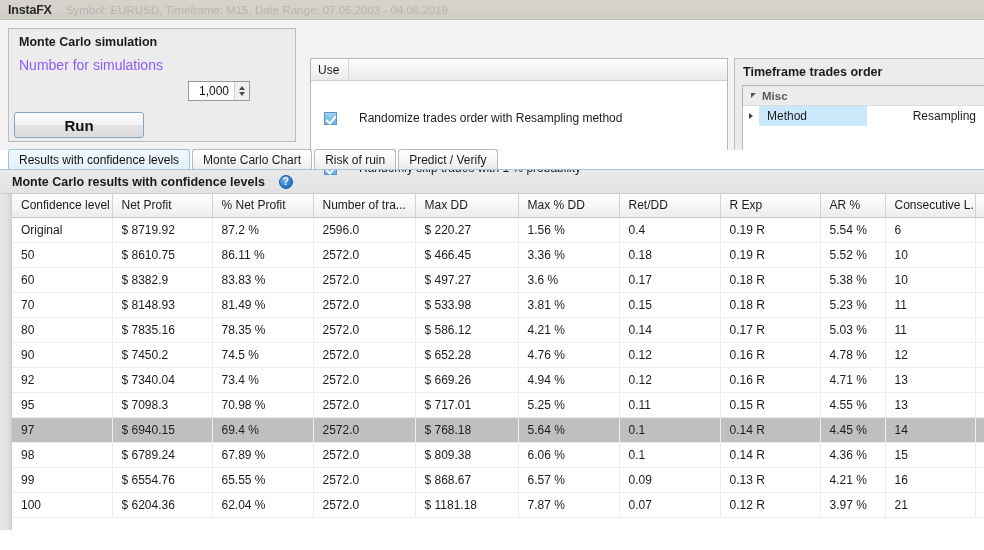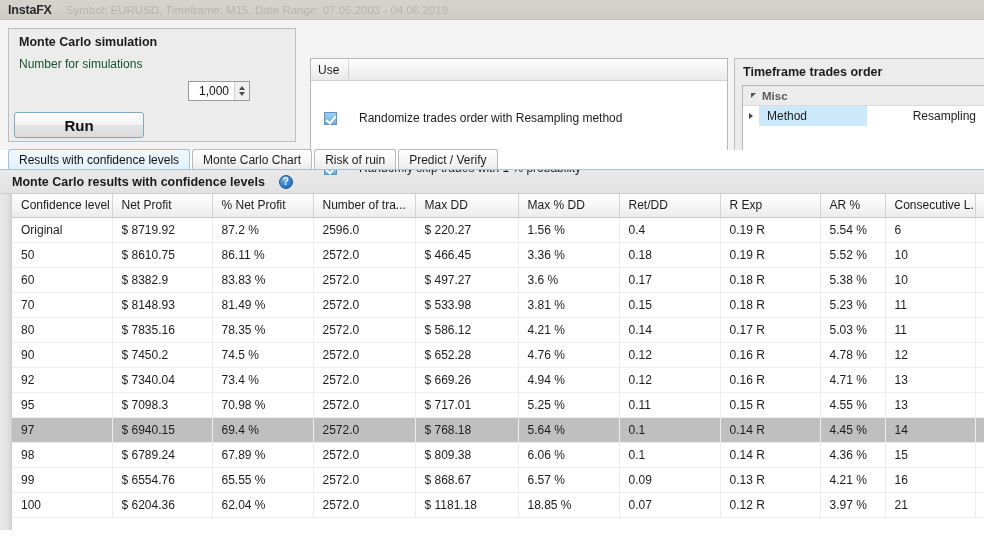--- a/index.html
+++ b/index.html
@@ -66,22 +66,22 @@
     font-size: 12.5px;
     color: #1c1c1c;
     margin: 6px 0 0 10px;
   }
   .row-sim {
     display: flex;
     align-items: center;
     margin: 8px 0 0 10px;
   }
   .row-sim .lbl {
-    font-size: 12px;
-    color: #14532d;
+    font-size: 14px;
+    color: #8b5cf6;
   }
   .spin {
     position: absolute;
     left: 188px;
     top: 61px;
     width: 62px;
     height: 20px;
     border: 1px solid #9a9a9a;
     background: #ffffff;
     box-sizing: border-box;
@@ -665,21 +665,21 @@
           <td>4.21 %</td>
           <td>16</td>
           <td></td>
         </tr>
         <tr>
           <td>100</td>
           <td>$ 6204.36</td>
           <td>62.04 %</td>
           <td>2572.0</td>
           <td>$ 1181.18</td>
-          <td>18.85 %</td>
+          <td>7.87 %</td>
           <td>0.07</td>
           <td>0.12 R</td>
           <td>3.97 %</td>
           <td>21</td>
           <td></td>
         </tr>
       </tbody>
   </table>
 </div>
 

